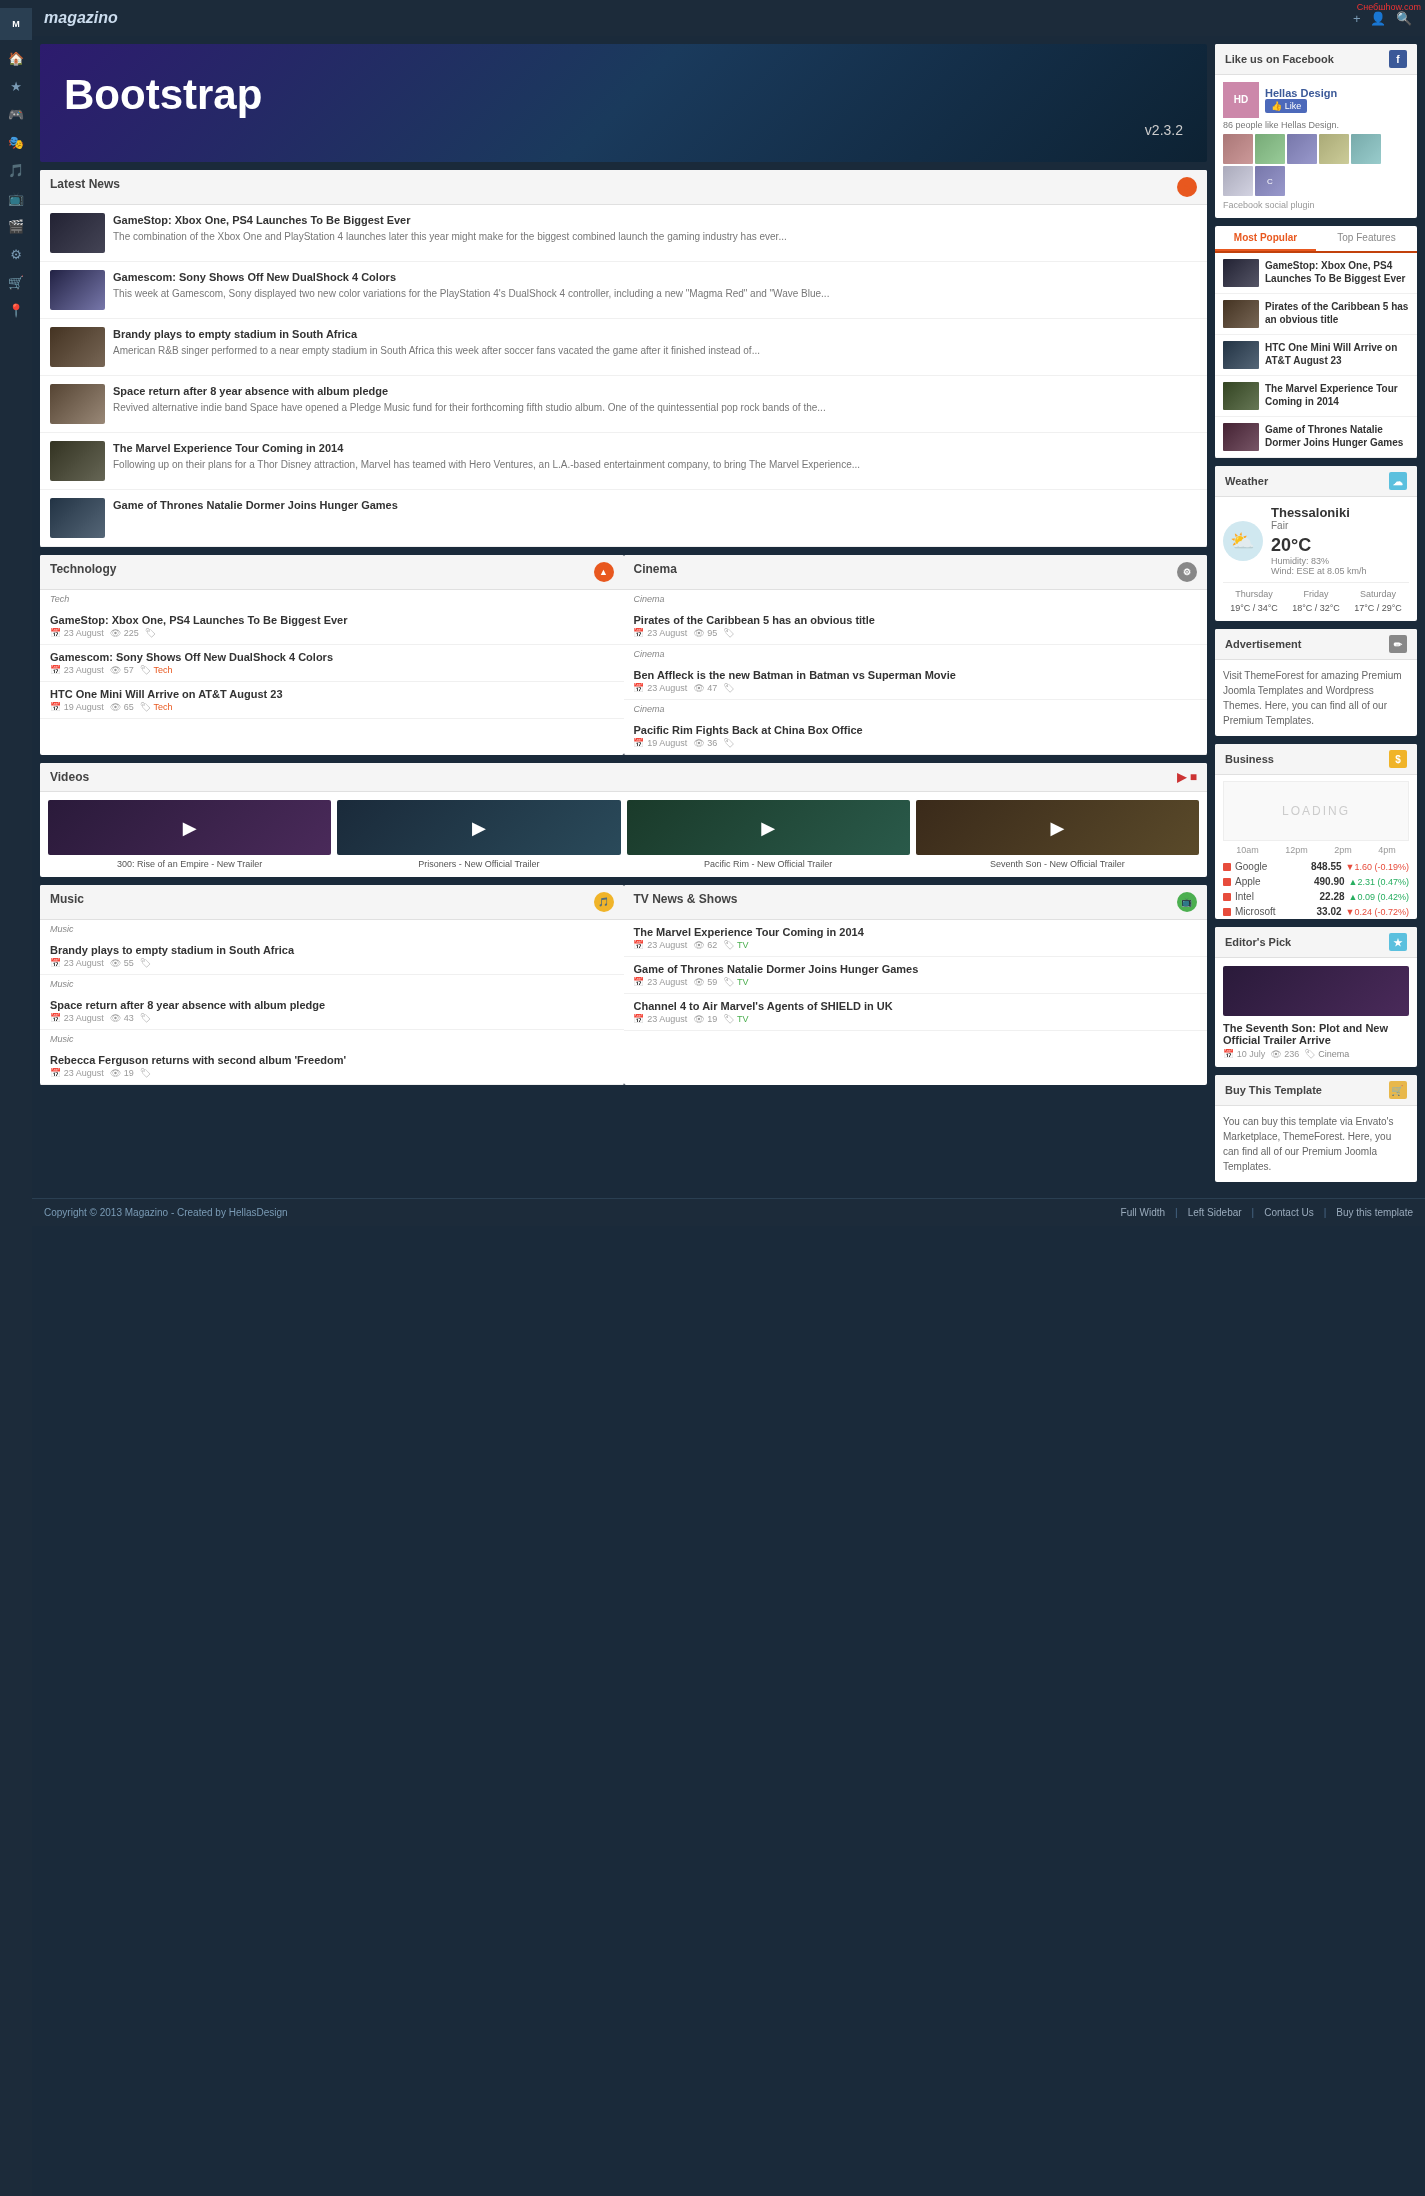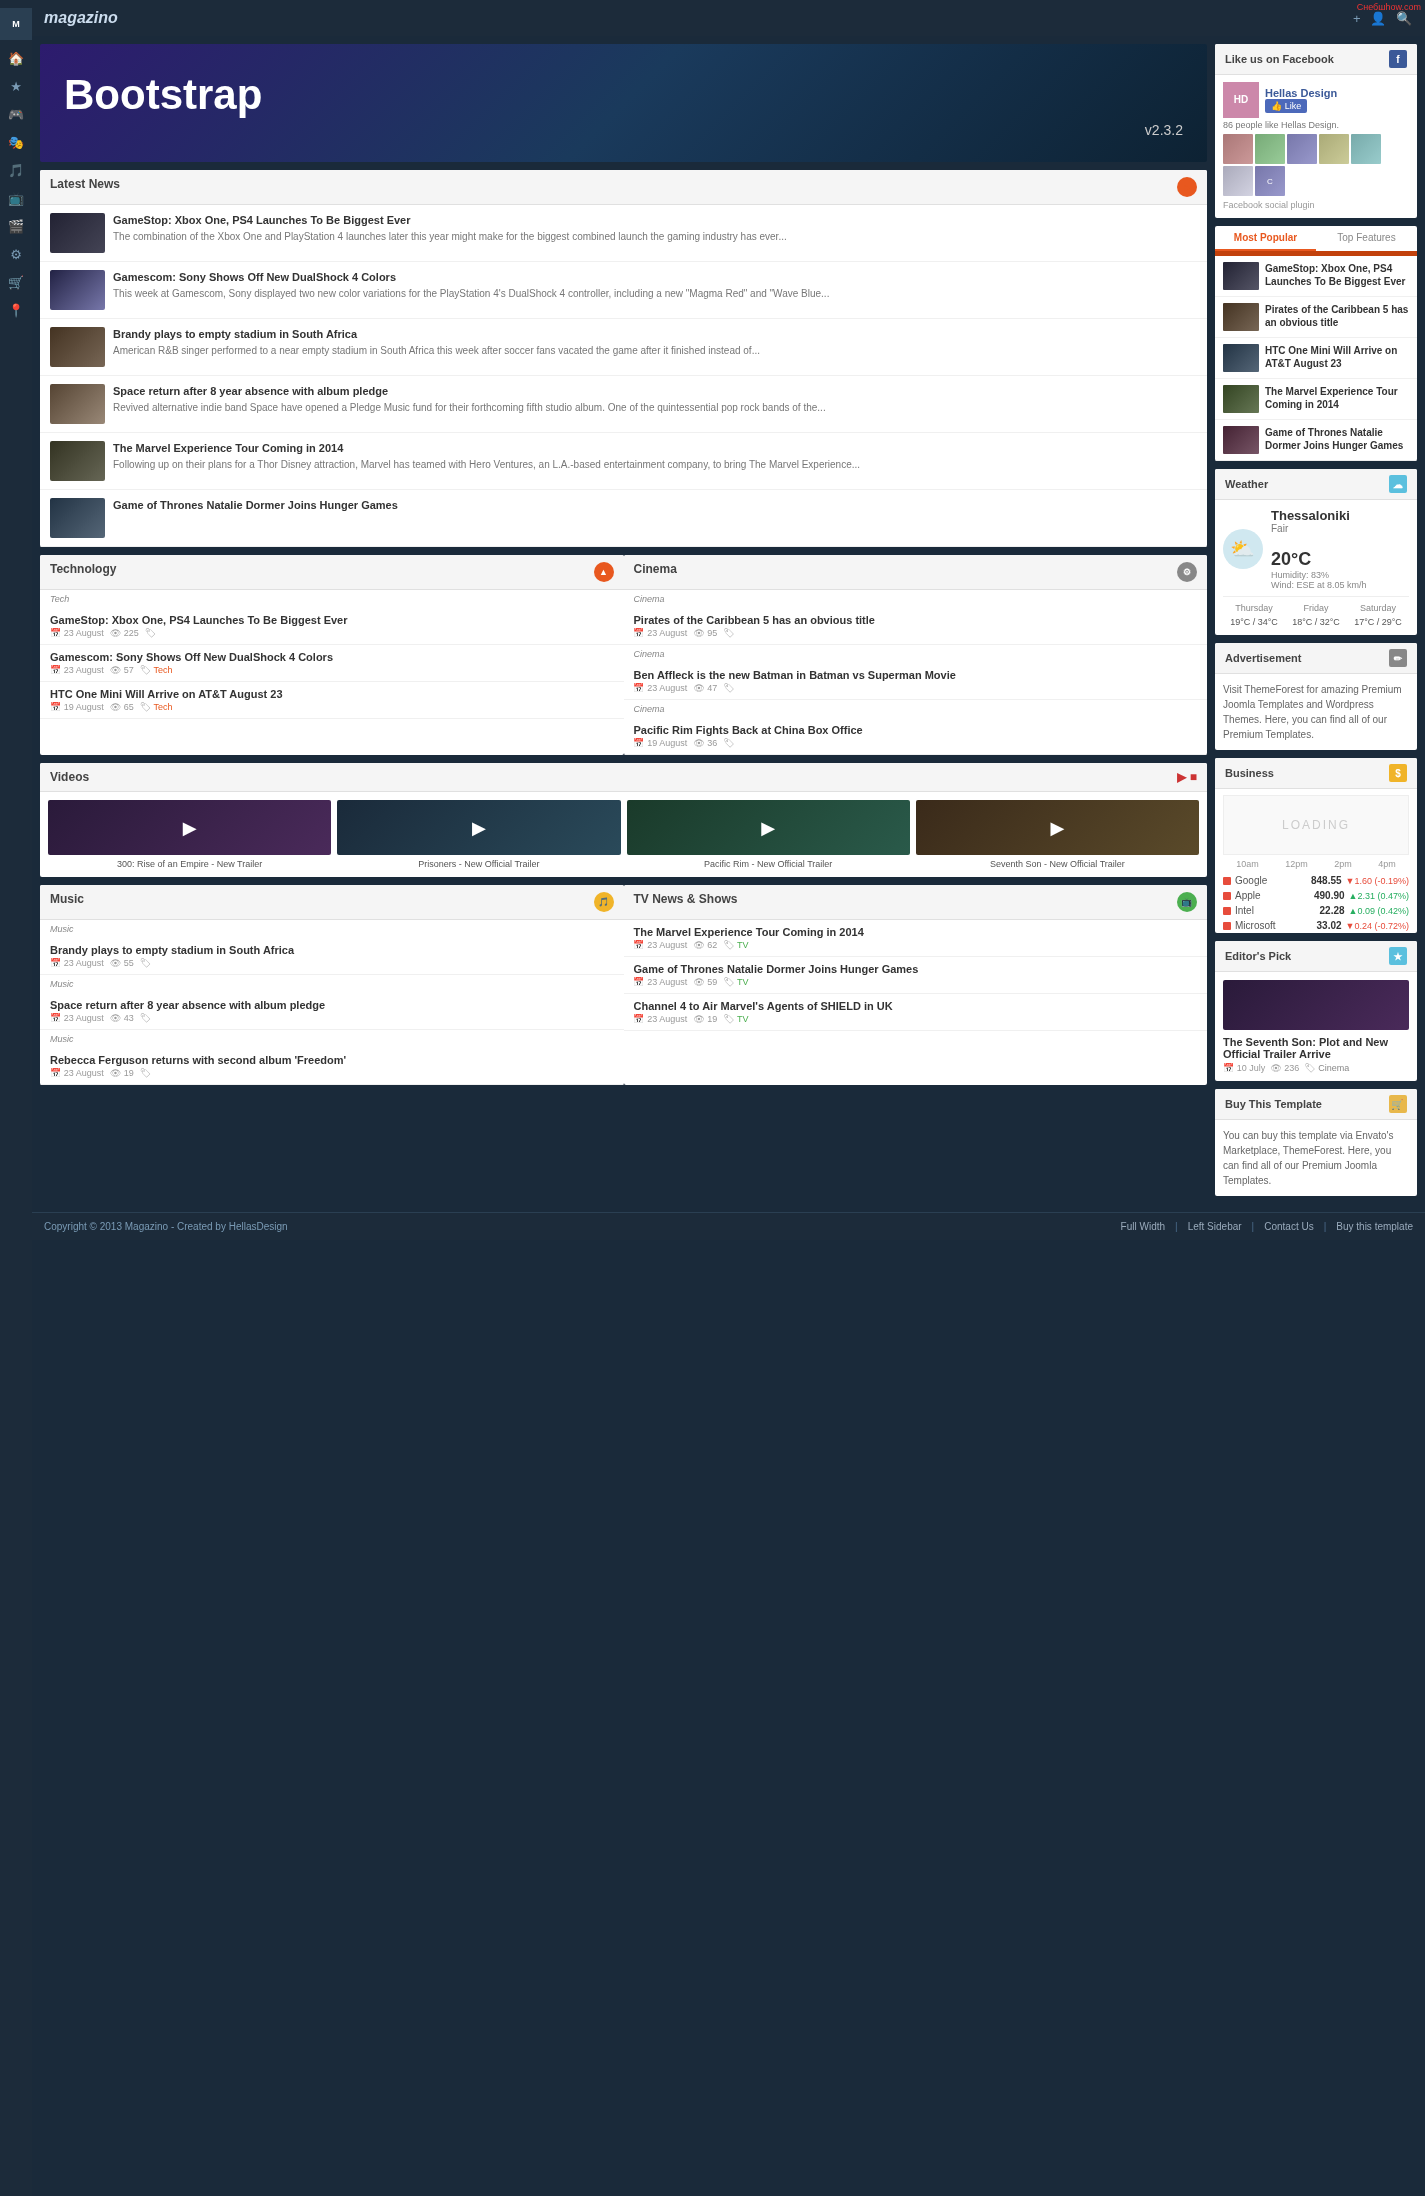--- a/index.html
+++ b/index.html
@@ -311,21 +311,21 @@
     .fb-p2 { background: linear-gradient(135deg, #7a7, #9c9); }
     .fb-p3 { background: linear-gradient(135deg, #77a, #99c); }
     .fb-p4 { background: linear-gradient(135deg, #aa7, #cc9); }
     .fb-p5 { background: linear-gradient(135deg, #7aa, #9cc); }
     .fb-p6 { background: linear-gradient(135deg, #aab, #ccdd); }
     .fb-plugin { font-size: 9px; color: #999; margin-top: 4px; }
 
     
     .widget-tabs {
       display: flex;
-      border-bottom: 5px solid #c2410c;
+      border-bottom: 2px solid #c2410c;
     }
     .widget-tab {
       flex: 1;
       text-align: center;
       padding: 6px 4px;
       font-size: 10px;
       color: #888;
       cursor: pointer;
       border-bottom: 2px solid transparent;
     }
@@ -368,21 +368,21 @@
       width: 40px; height: 40px;
       background: #d0e8f0;
       border-radius: 50%;
       display: flex;
       align-items: center;
       justify-content: center;
       font-size: 20px;
     }
     .weather-city { font-size: 13px; font-weight: bold; color: #333; }
     .weather-condition { font-size: 10px; color: #777; }
-    .weather-temp { font-size: 18px; font-weight: bold; color: #333; margin-top: 15px; }
+    .weather-temp { font-size: 18px; font-weight: bold; color: #333; margin-top: 4px; }
     .weather-details { font-size: 9px; color: #888; }
     .weather-days {
       display: flex;
       border-top: 1px solid #eee;
       padding-top: 6px;
       margin-top: 4px;
     }
     .weather-day { flex: 1; text-align: center; }
     .weather-day-name { font-size: 9px; color: #888; margin-bottom: 4px; }
     .weather-day-temps { font-size: 9px; color: #555; }

